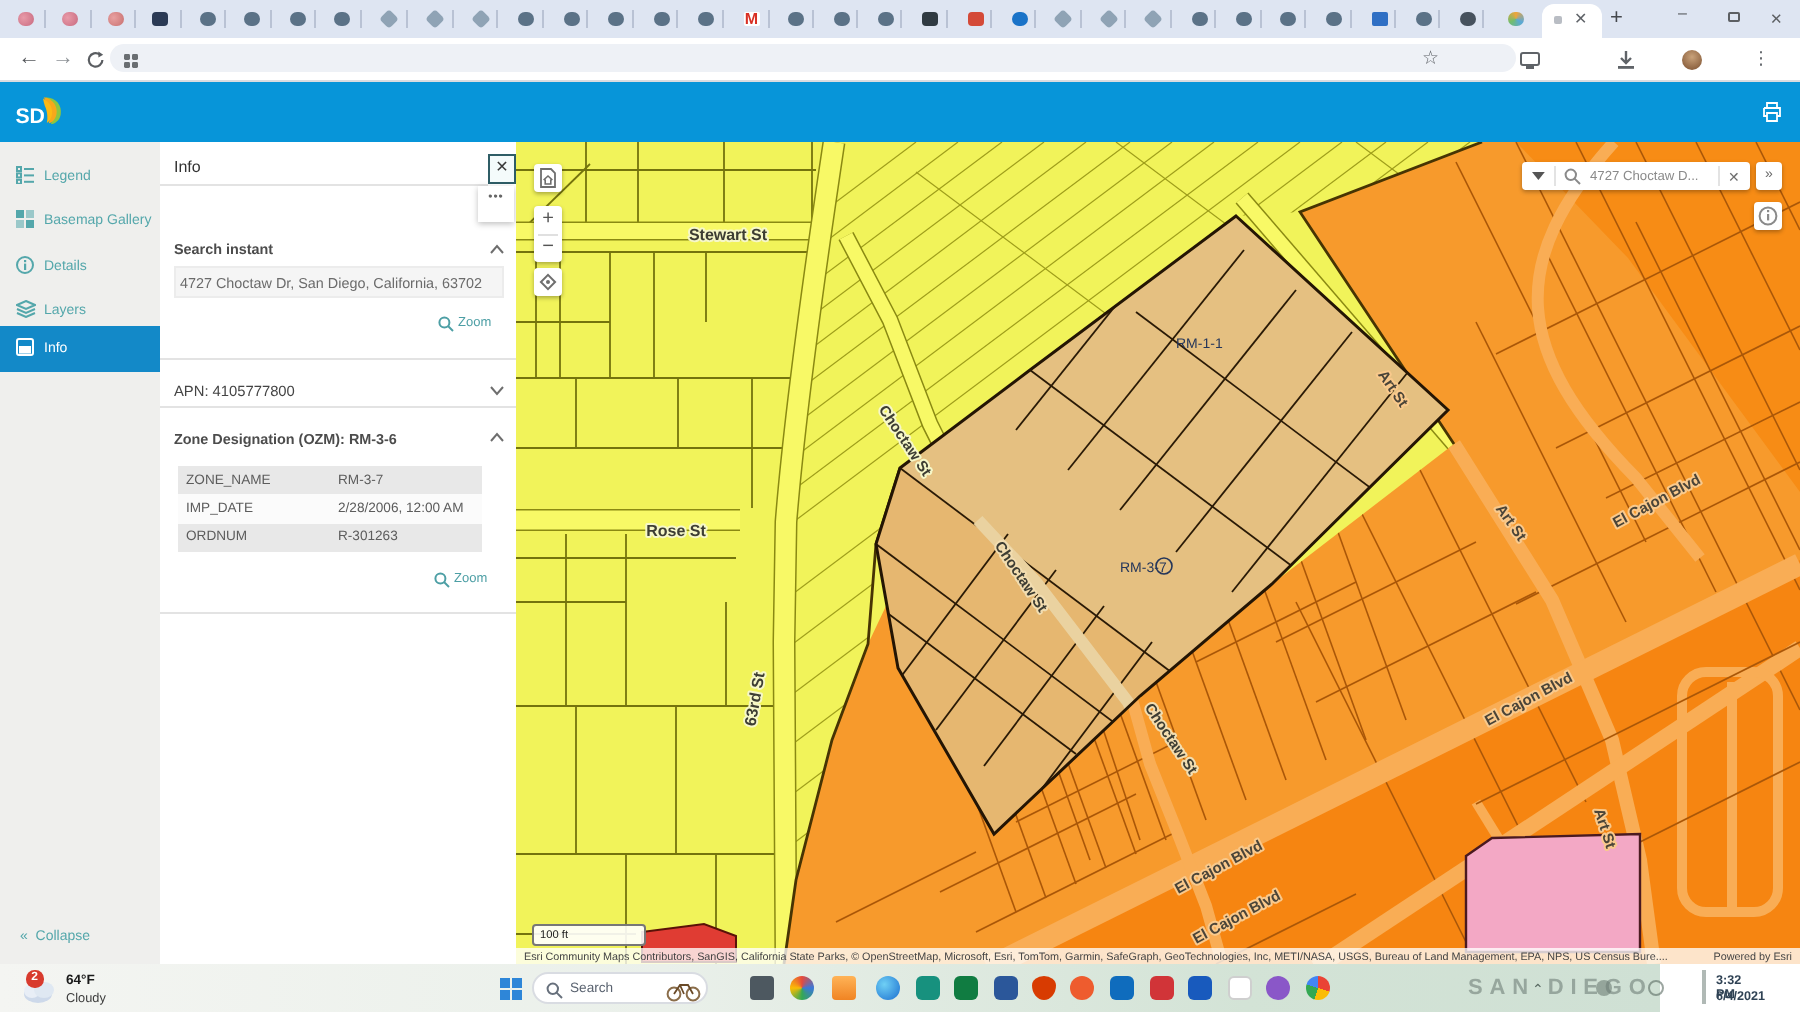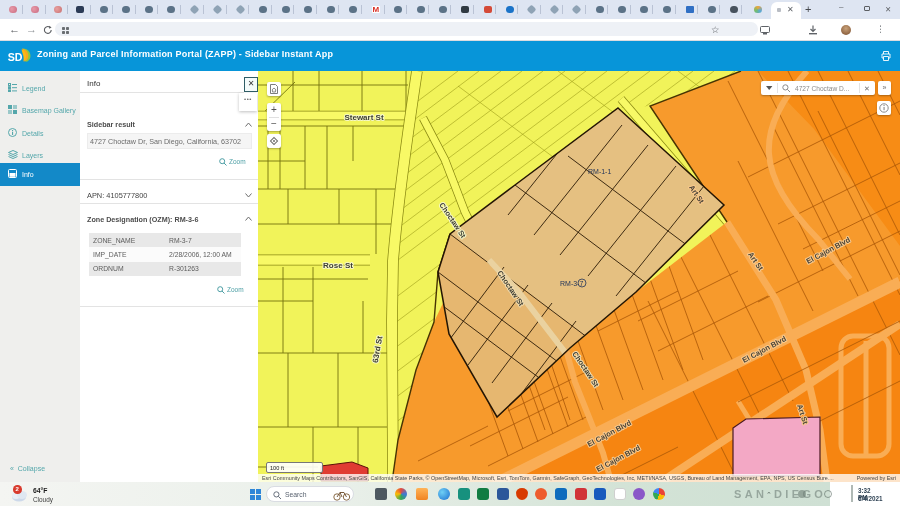--- a/index.html
+++ b/index.html
@@ -158,21 +158,20 @@
 
 <div id="appheader"></div>
 <div style="position:absolute;left:7px;top:45px;width:34px;height:22px">
   <svg width="34" height="22" viewBox="0 0 48 25">
     <path d="M22 2 C30 2 34 8 33 14 C32.5 18 29 21 26 21 C28 17 28.5 12 26.5 8 C25.5 6 24 3.5 22 2 Z" fill="#8dc63f"></path>
     <path d="M21 2 C28 3 31 9 30 14 C29.3 17.5 27 20 24.5 20.5 C26 16 25.8 11 23.8 7.5 C23 6 22 3.8 21 2 Z" fill="#f7a81b"></path>
     <path d="M20.5 3 C25.5 5.5 27.5 10 26.8 14.5 C26.4 17 25 19.3 23.2 20.3 C24 16.2 23.4 11.4 21.8 8.2 C21.2 6.5 20.8 4.6 20.5 3 Z" fill="#fdb913"></path>
     <text x="1" y="20" font-family="Liberation Sans,sans-serif" font-size="15" font-weight="bold" fill="#ffffff">SD</text>
   </svg>
 </div>
-<div id="apptitle">Zoning and Parcel Information Portal (ZAPP) - Sidebar Instant App</div>
 <div style="position:absolute;left:881px;top:51px">
       <svg width="10" height="10">
         <path d="M2.5 3 V0.5 H7.5 V3 M1 3 H9 V7 H7.5 M2.5 7 H1 V3 M2.5 5.5 H7.5 V9.5 H2.5 Z" stroke="#fff" fill="none" stroke-width="0.9"></path>
       </svg>
     </div>
 
 <div id="appbody">
   <div id="sidebar">
     <div class="sbitem" style="top:7px">
       <svg width="9" height="9" viewBox="0 0 9 9">
@@ -222,21 +221,21 @@
             <rect x="1.5" y="4" width="6" height="3.8" fill="#fff"></rect>
           </svg>
       <span style="position:absolute;left:22px;top:8px">Info</span>
     </div>
     <div id="collapse">«&nbsp;&nbsp;Collapse</div>
   </div>
 
   <div id="panel">
     <div class="ptext" style="left:7px;top:8px;font-size:8px;color:#323232">Info</div>
     <div class="pdivider" style="top:21px;width:164px"></div>
-    <div class="ptext" style="left:7px;top:49px;font-size:7.2px;font-weight:bold">Sidebar result</div>
+    <div class="ptext" style="left:7px;top:49px;font-size:7.2px;font-weight:bold">Search instant</div>
     <svg style="position:absolute;left:165px;top:51px" width="7" height="5">
           <path d="M0.5 4.5 L3.5 1 L6.5 4.5" stroke="#6e6e6e" fill="none"></path>
         </svg>
     <div style="position:absolute;left:7px;top:62px;width:165px;height:16px;background:#f5f5f5;border:1px solid #ececec"></div>
     <div class="ptext" style="left:10px;top:66px;font-size:7.2px;color:#6b6b6b">4727 Choctaw Dr, San Diego, California, 63702</div>
     <div class="zoomlink" style="left:149px;top:87px">Zoom</div>
     <svg style="position:absolute;left:139px;top:87px" width="8" height="8">
           <circle cx="3.2" cy="3.2" r="2.5" fill="none" stroke="#4d9fa5"></circle>
           <line x1="5" y1="5" x2="7.5" y2="7.5" stroke="#4d9fa5"></line>
         </svg>

